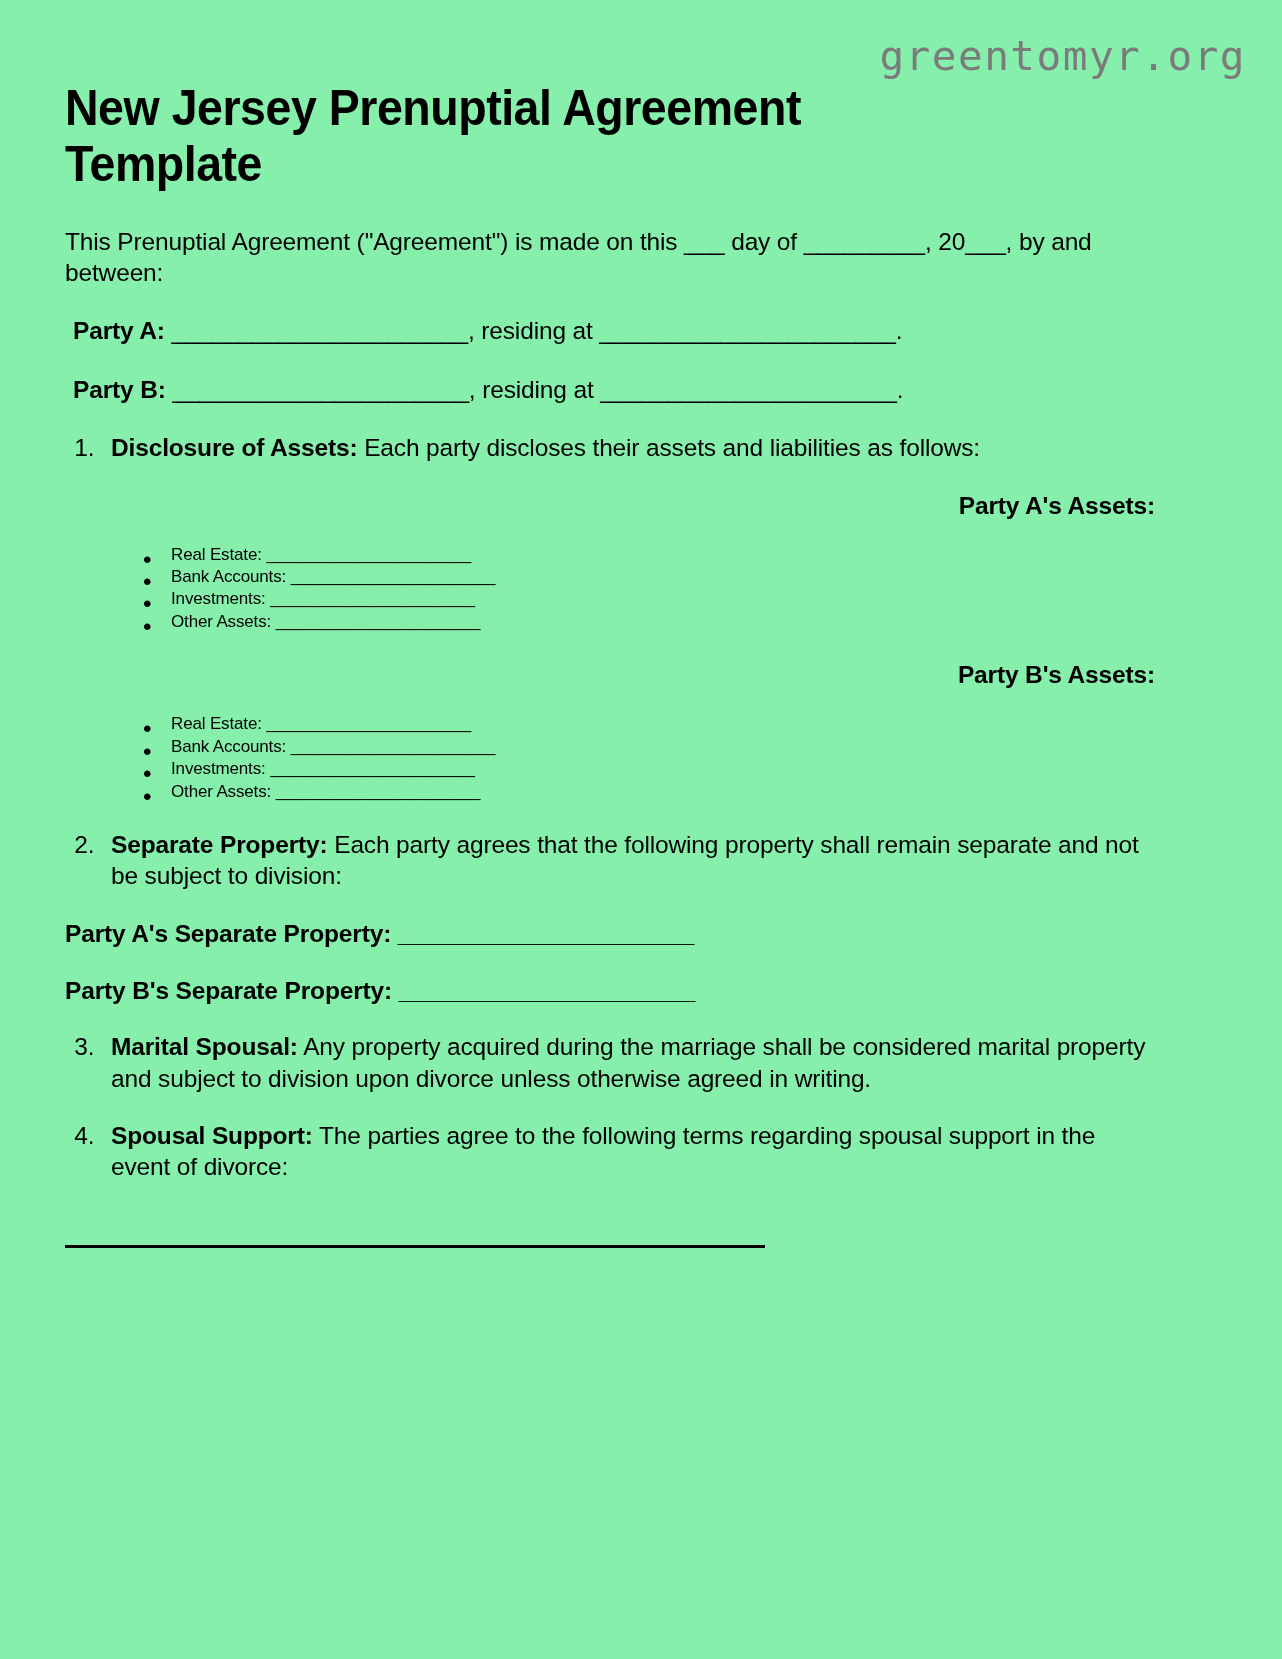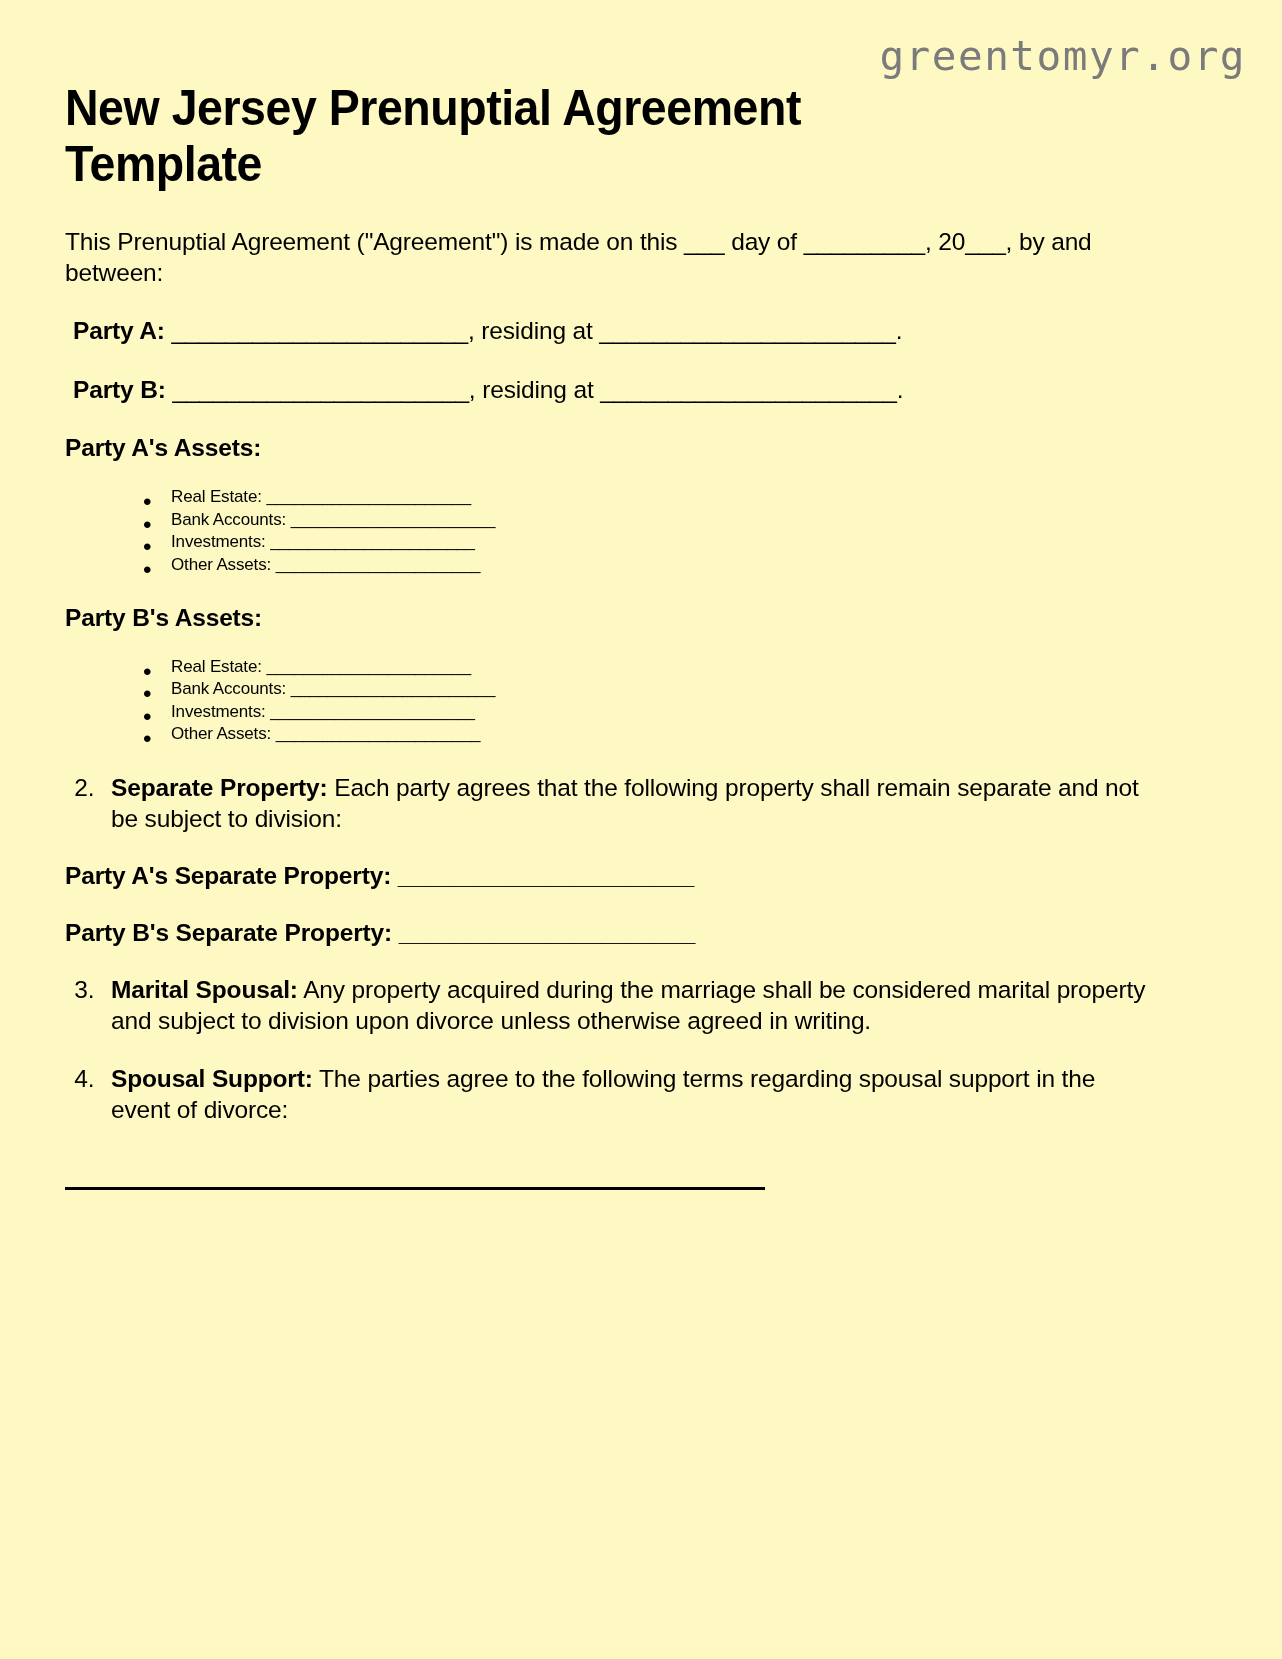--- a/index.html
+++ b/index.html
@@ -14,21 +14,21 @@
     font-family: "Liberation Sans", sans-serif;
     color: #000000;
     overflow: hidden;
   }
 
   .page {
     position: absolute;
     left: 0; top: 0;
     width: 1282px;
     height: 1659px;
-    background: #fef9c3;
+    background: #86efac;
     box-sizing: border-box;
   }
 
   
   .watermark {
     position: absolute;
     right: 36px;
     top: 36px;
     font-family: "DejaVu Sans Mono", "Liberation Mono", monospace;
     font-size: 41px;
@@ -74,20 +74,21 @@
     letter-spacing: -0.15px;
   }
   p.party-line .lbl { font-weight: bold; margin-left: 8px; }
 
   h3.subhead {
     font-size: 24.5px;
     font-weight: bold;
     margin: 0 0 22px 0;
     line-height: 1.3;
     letter-spacing: -0.15px;
+    text-align: right;
   }
 
   h3.subhead-inline {
     font-size: 24.5px;
     font-weight: bold;
     margin: 0 0 25px 0;
     line-height: 1.3;
     letter-spacing: -0.15px;
   }
 
@@ -150,20 +151,23 @@
     <h1 class="doc-title">New Jersey Prenuptial Agreement Template</h1>
 
     <p class="para">This Prenuptial Agreement ("Agreement") is made on this ___ day of _________, 20___, by and between:</p>
 
     <p class="party-line"><span class="lbl">Party A:</span><span class="blank"> ______________________, residing at ______________________.</span></p>
 
     <p class="party-line"><span class="lbl">Party B:</span><span class="blank"> ______________________, residing at ______________________.</span></p>
 
 
 
+    <ol class="clauses" start="1">
+      <li><span class="term">Disclosure of Assets:</span><span> Each party discloses their assets and liabilities as follows:</span></li>
+    </ol>
 
     <h3 class="subhead">Party A's Assets:</h3>
 
     <ul class="assets">
       <li>Real Estate: ______________________</li>
       <li>Bank Accounts: ______________________</li>
       <li>Investments: ______________________</li>
       <li>Other Assets: ______________________</li>
     </ul>
 

